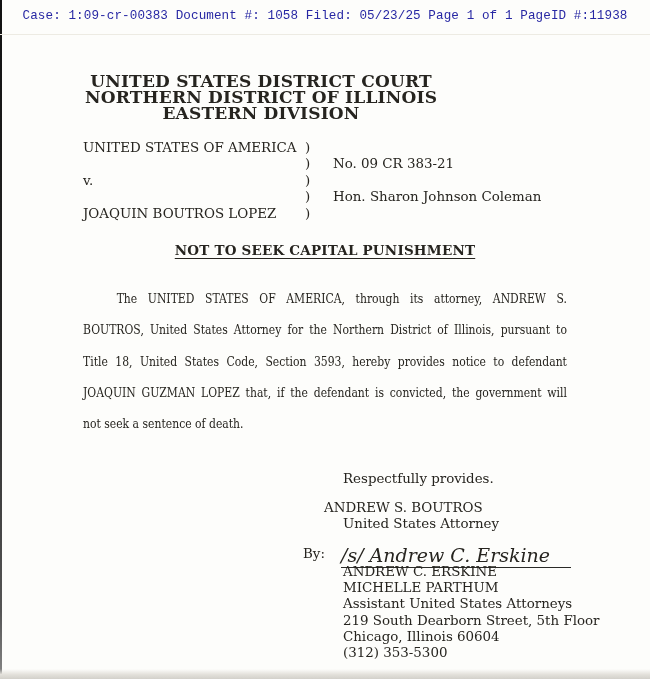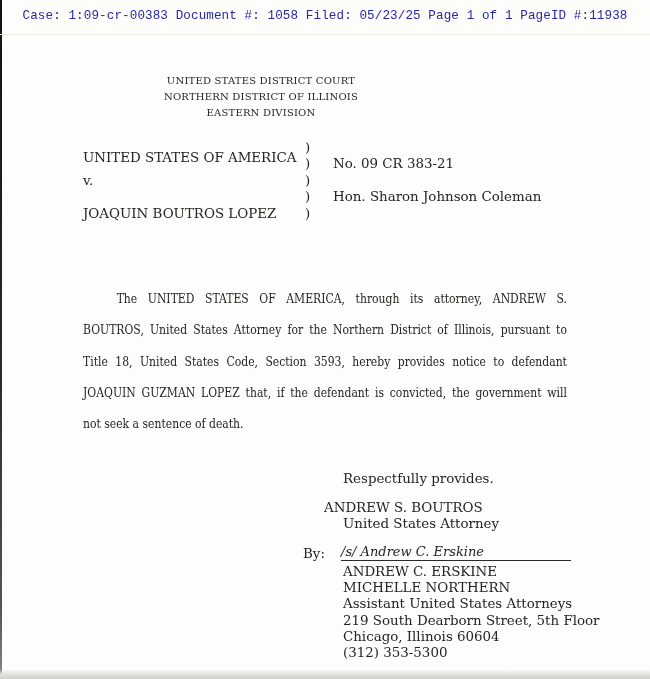--- a/index.html
+++ b/index.html
@@ -31,33 +31,33 @@
     color:#2828a4;
   }
   .hairline {
     position:absolute; top:34px; left:0; width:650px; height:1px;
     background:#edebe3;
   }
 
   
   .court-heading {
     position:absolute; top:73px; left:0; width:522px;
-    text-align:center; font-weight:400; font-size:10px; line-height:16.2px;
+    text-align:center; font-weight:700; font-size:17px; line-height:16.2px;
     letter-spacing:0.2px;
   }
 
   
   .caption {
     position:absolute; left:83px; top:140px; width:490px;
     display:grid;
     grid-template-columns:222px 28px auto;
     grid-auto-rows:16.4px;
     font-size:13.4px;
   }
-  .c-plaintiff { grid-area:1/1;margin-top:10px; }
+  .c-plaintiff { grid-area:1/1; }
   .c-versus    { grid-area:3/1; }
   .c-defendant { grid-area:5/1; }
   .c-p1 { grid-area:1/2; } .c-p2 { grid-area:2/2; } .c-p3 { grid-area:3/2; }
   .c-p4 { grid-area:4/2; } .c-p5 { grid-area:5/2; }
   .c-case  { grid-area:2/3; }
   .c-judge { grid-area:4/3; }
 
   
   .doc-title {
     position:absolute; top:242px; left:0; width:650px;
@@ -82,21 +82,21 @@
 
   
   .sigtext { position:absolute; font-size:13.4px; line-height:16.2px; }
   .sig-closing { left:343px; top:471px; }
   .sig-name    { left:324px; top:500px; }
   .sig-title   { left:343px; top:516px; }
   .sig-by      { left:303px; top:546px; }
   .sig-line {
     position:absolute; left:341px; top:544px; width:230px;
     border-bottom:1.3px solid #2a2a27; padding-bottom:1px;
-    font-size:13px; font-style:italic;
+    font-size:19px; font-style:italic;
   }
   .sig-block { left:343px; top:564px; }
   .sig-block div { height:16.2px; }
 </style>
 </head>
 <body>
 
 <div class="page">
 
   <div class="scan-edge-left"></div>
@@ -117,20 +117,21 @@
     <div class="c-p1">)</div>
     <div class="c-p2">)</div>
     <div class="c-p3">)</div>
     <div class="c-p4">)</div>
     <div class="c-p5">)</div>
     <div class="c-case">No. 09 CR 383-21</div>
     <div class="c-judge">Hon. Sharon Johnson Coleman</div>
   </div>
 
   <div class="doc-title">
+    <div class="u">NOT TO SEEK CAPITAL PUNISHMENT</div>
   </div>
 
   <div class="body-par">
     <div class="jline jline-first">The UNITED STATES OF AMERICA, through its attorney, ANDREW S.</div>
     <div class="jline">BOUTROS, United States Attorney for the Northern District of Illinois, pursuant to</div>
     <div class="jline">Title 18, United States Code, Section 3593, hereby provides notice to defendant</div>
     <div class="jline">JOAQUIN GUZMAN LOPEZ that, if the defendant is convicted, the government will</div>
     <div class="jline jline-end">not seek a sentence of death.</div>
   </div>
 
@@ -138,21 +139,21 @@
   <div class="sigtext sig-name">ANDREW S. BOUTROS</div>
   <div class="sigtext sig-title">United States Attorney</div>
 
   <div class="sigtext sig-by">By:</div>
   <div class="sig-line">
     <span>/s/ Andrew C. Erskine</span>
   </div>
 
   <div class="sigtext sig-block">
     <div>ANDREW C. ERSKINE</div>
-    <div>MICHELLE NORTHERN</div>
+    <div>MICHELLE PARTHUM</div>
     <div>Assistant United States Attorneys</div>
     <div>219 South Dearborn Street, 5th Floor</div>
     <div>Chicago, Illinois 60604</div>
     <div>(312) 353-5300</div>
   </div>
 
   <div class="scan-edge-bottom"></div>
 
 </div>
 

